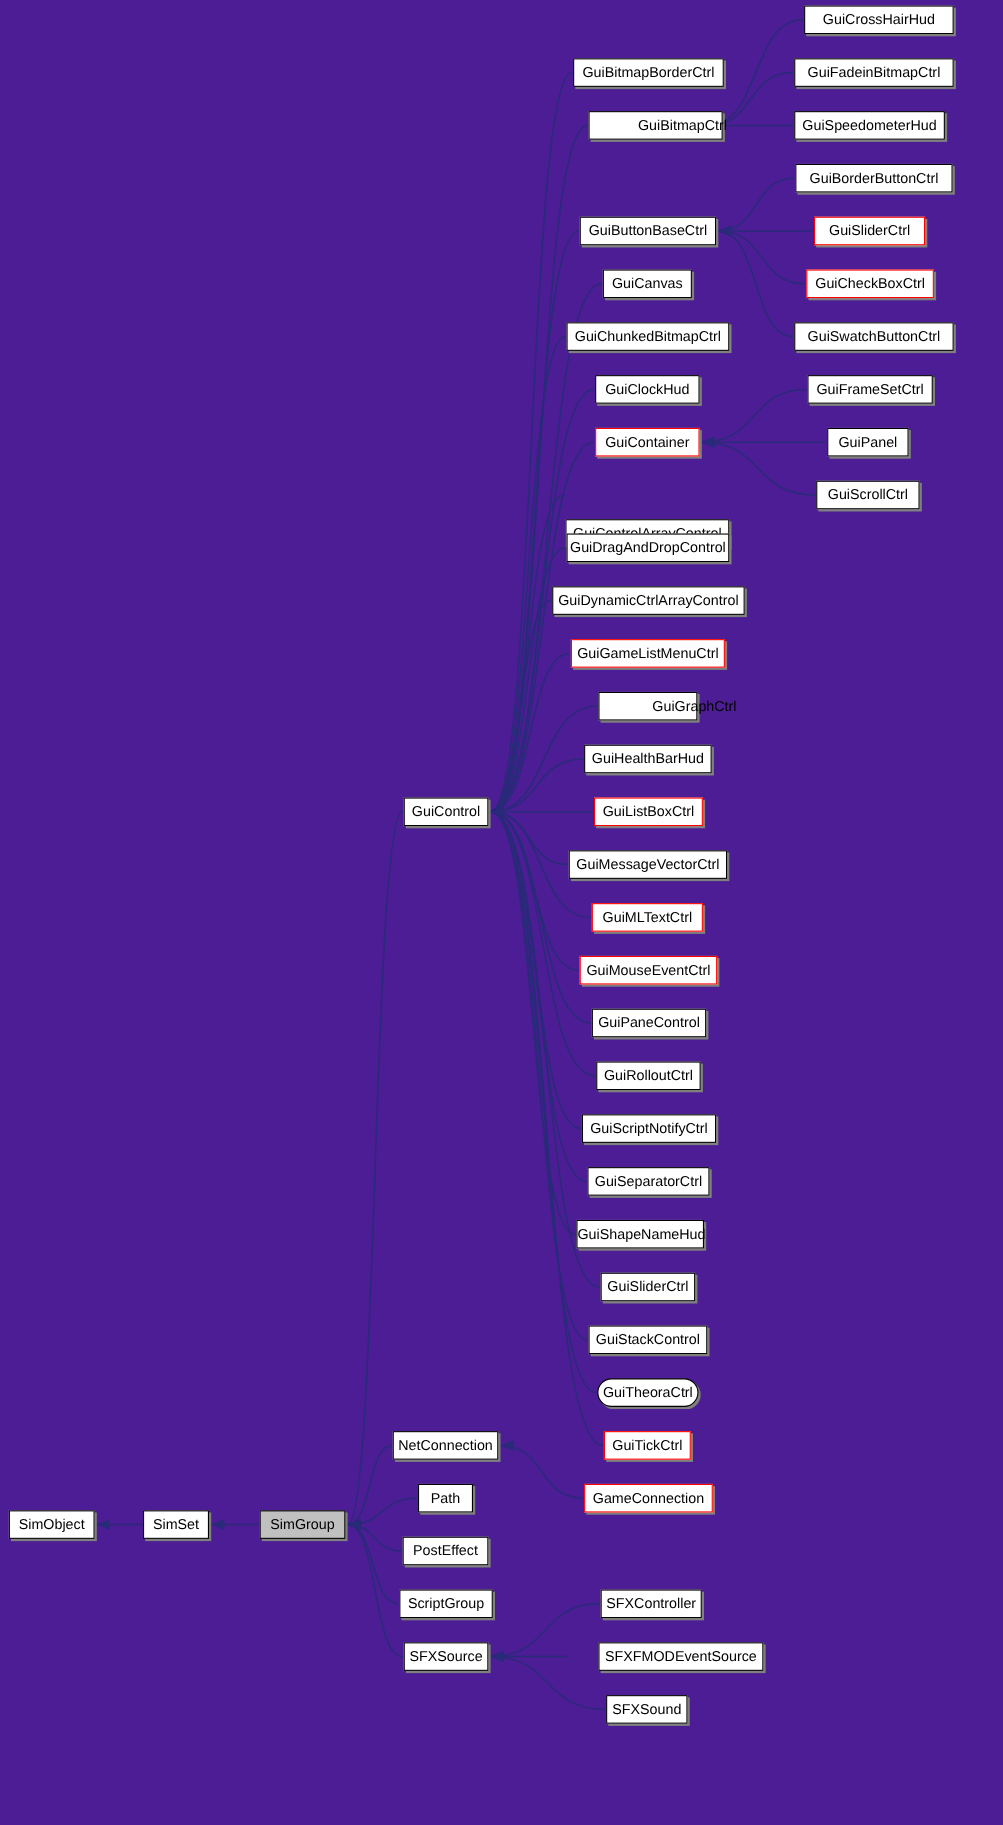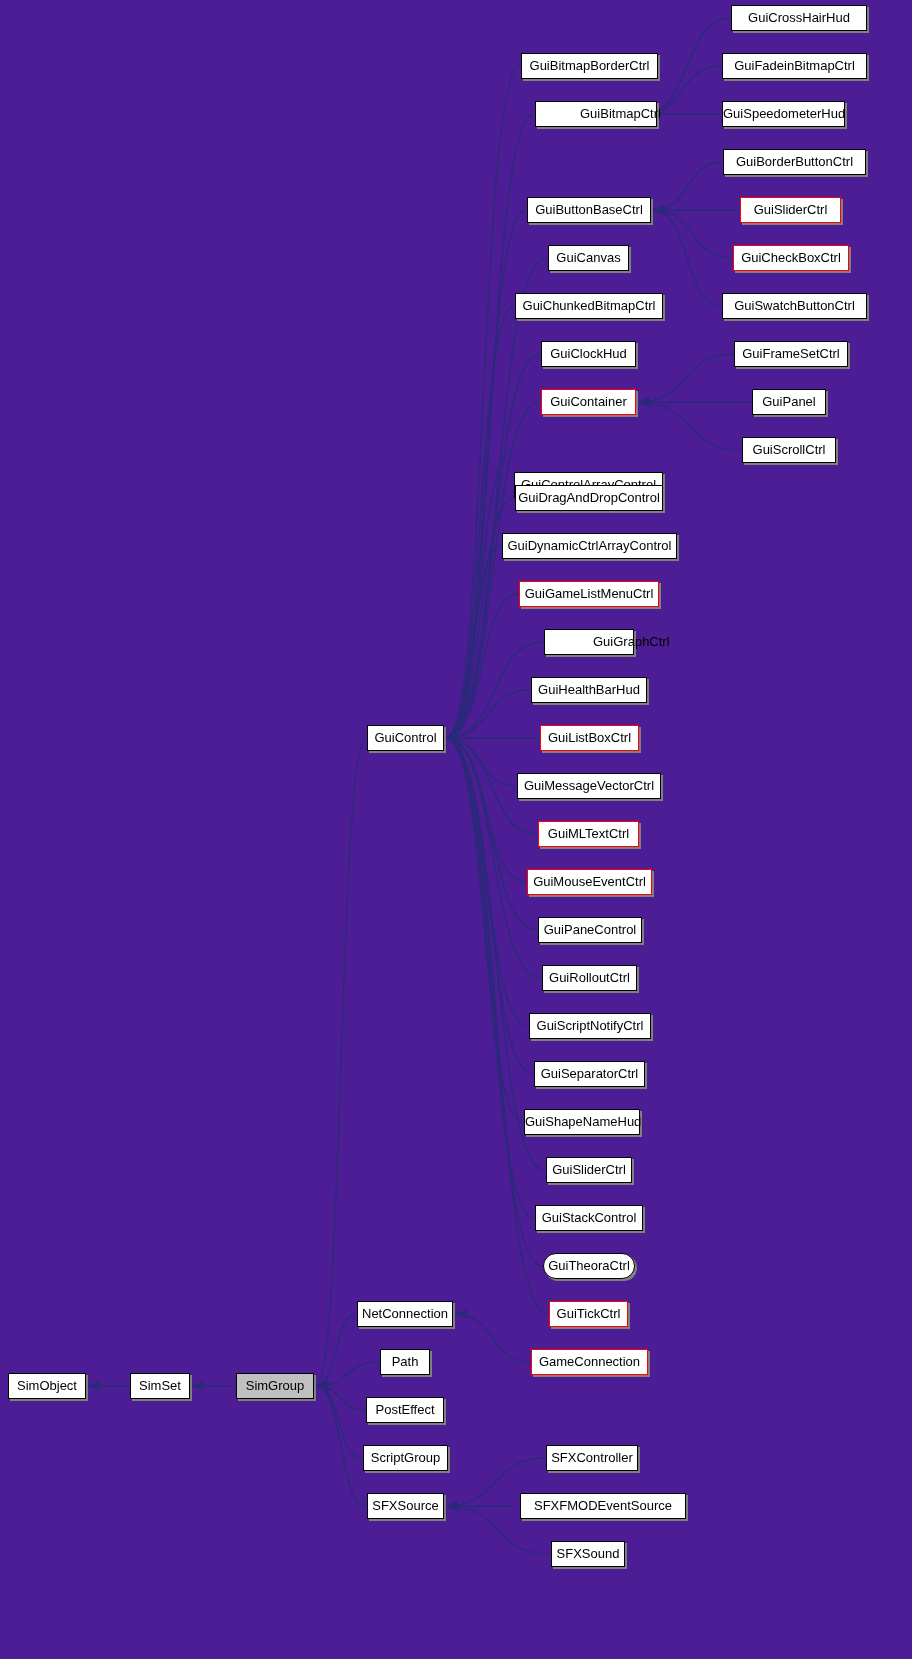--- a/index.html
+++ b/index.html
@@ -150,21 +150,21 @@
       <path d="M235,1386 L192,1386" fill="none" stroke="#2a2a7a" stroke-width="1.4"></path>
       <polygon points="0,0 -12,-5 -12,5" fill="#2a2a7a" transform="translate(192,1386) rotate(180)"></polygon>
       <path d="M129,1386 L88,1386" fill="none" stroke="#2a2a7a" stroke-width="1.4"></path>
       <polygon points="0,0 -12,-5 -12,5" fill="#2a2a7a" transform="translate(88,1386) rotate(180)"></polygon>
     </svg>
   <div id="nodes">
       <div class="node" style="left: 731px; top: 5px; width: 136px;"><span>GuiCrossHairHud</span></div>
       <div class="node" style="left: 521px; top: 53px; width: 137px;"><span>GuiBitmapBorderCtrl</span></div>
       <div class="node" style="left: 722px; top: 53px; width: 145px;"><span>GuiFadeinBitmapCtrl</span></div>
       <div class="node" style="left: 535px; top: 101px; width: 122px; padding-left: 44px;"><span>GuiBitmapCtrl</span></div>
-      <div class="node" style="left: 722px; top: 101px; width: 123px;"><span>GuiSpeedometerHud</span></div>
+      <div class="node" style="left: 722px; top: 101px; width: 137px;"><span>GuiSpeedometerHud</span></div>
       <div class="node" style="left: 723px; top: 149px; width: 143px;"><span>GuiBorderButtonCtrl</span></div>
       <div class="node" style="left: 527px; top: 197px; width: 124px;"><span>GuiButtonBaseCtrl</span></div>
       <div class="node red" style="left: 740px; top: 197px; width: 101px;"><span>GuiSliderCtrl</span></div>
       <div class="node" style="left: 548px; top: 245px; width: 81px;"><span>GuiCanvas</span></div>
       <div class="node red" style="left: 733px; top: 245px; width: 116px;"><span>GuiCheckBoxCtrl</span></div>
       <div class="node" style="left: 515px; top: 293px; width: 148px;"><span>GuiChunkedBitmapCtrl</span></div>
       <div class="node" style="left: 722px; top: 293px; width: 145px;"><span>GuiSwatchButtonCtrl</span></div>
       <div class="node" style="left: 541px; top: 341px; width: 95px;"><span>GuiClockHud</span></div>
       <div class="node" style="left: 734px; top: 341px; width: 114px;"><span>GuiFrameSetCtrl</span></div>
       <div class="node red" style="left: 541px; top: 389px; width: 95px;"><span>GuiContainer</span></div>
@@ -190,19 +190,19 @@
       <div class="node" style="left: 543px; top: 1253px; width: 92px; border-radius: 13px;"><span>GuiTheoraCtrl</span></div>
       <div class="node red" style="left: 549px; top: 1301px; width: 79px;"><span>GuiTickCtrl</span></div>
       <div class="node" style="left: 367px; top: 725px; width: 77px;"><span>GuiControl</span></div>
       <div class="node" style="left: 357px; top: 1301px; width: 96px;"><span>NetConnection</span></div>
       <div class="node red" style="left: 531px; top: 1349px; width: 117px;"><span>GameConnection</span></div>
       <div class="node" style="left: 380px; top: 1349px; width: 50px;"><span>Path</span></div>
       <div class="node" style="left: 366px; top: 1397px; width: 78px;"><span>PostEffect</span></div>
       <div class="node" style="left: 363px; top: 1445px; width: 85px;"><span>ScriptGroup</span></div>
       <div class="node" style="left: 546px; top: 1445px; width: 92px;"><span>SFXController</span></div>
       <div class="node" style="left: 367px; top: 1493px; width: 77px;"><span>SFXSource</span></div>
-      <div class="node" style="left: 520px; top: 1493px; width: 166px;"><span>SFXFMODEventSource</span></div>
+      <div class="node" style="left: 544px; top: 1493px; width: 150px;"><span>SFXFMODEventSource</span></div>
       <div class="node" style="left: 551px; top: 1541px; width: 74px;"><span>SFXSound</span></div>
       <div class="node" style="left: 8px; top: 1373px; width: 78px;"><span>SimObject</span></div>
       <div class="node" style="left: 130px; top: 1373px; width: 60px;"><span>SimSet</span></div>
       <div class="node current" style="left: 236px; top: 1373px; width: 78px;"><span>SimGroup</span></div>
     </div>
 </div>
 
 </body></html>

